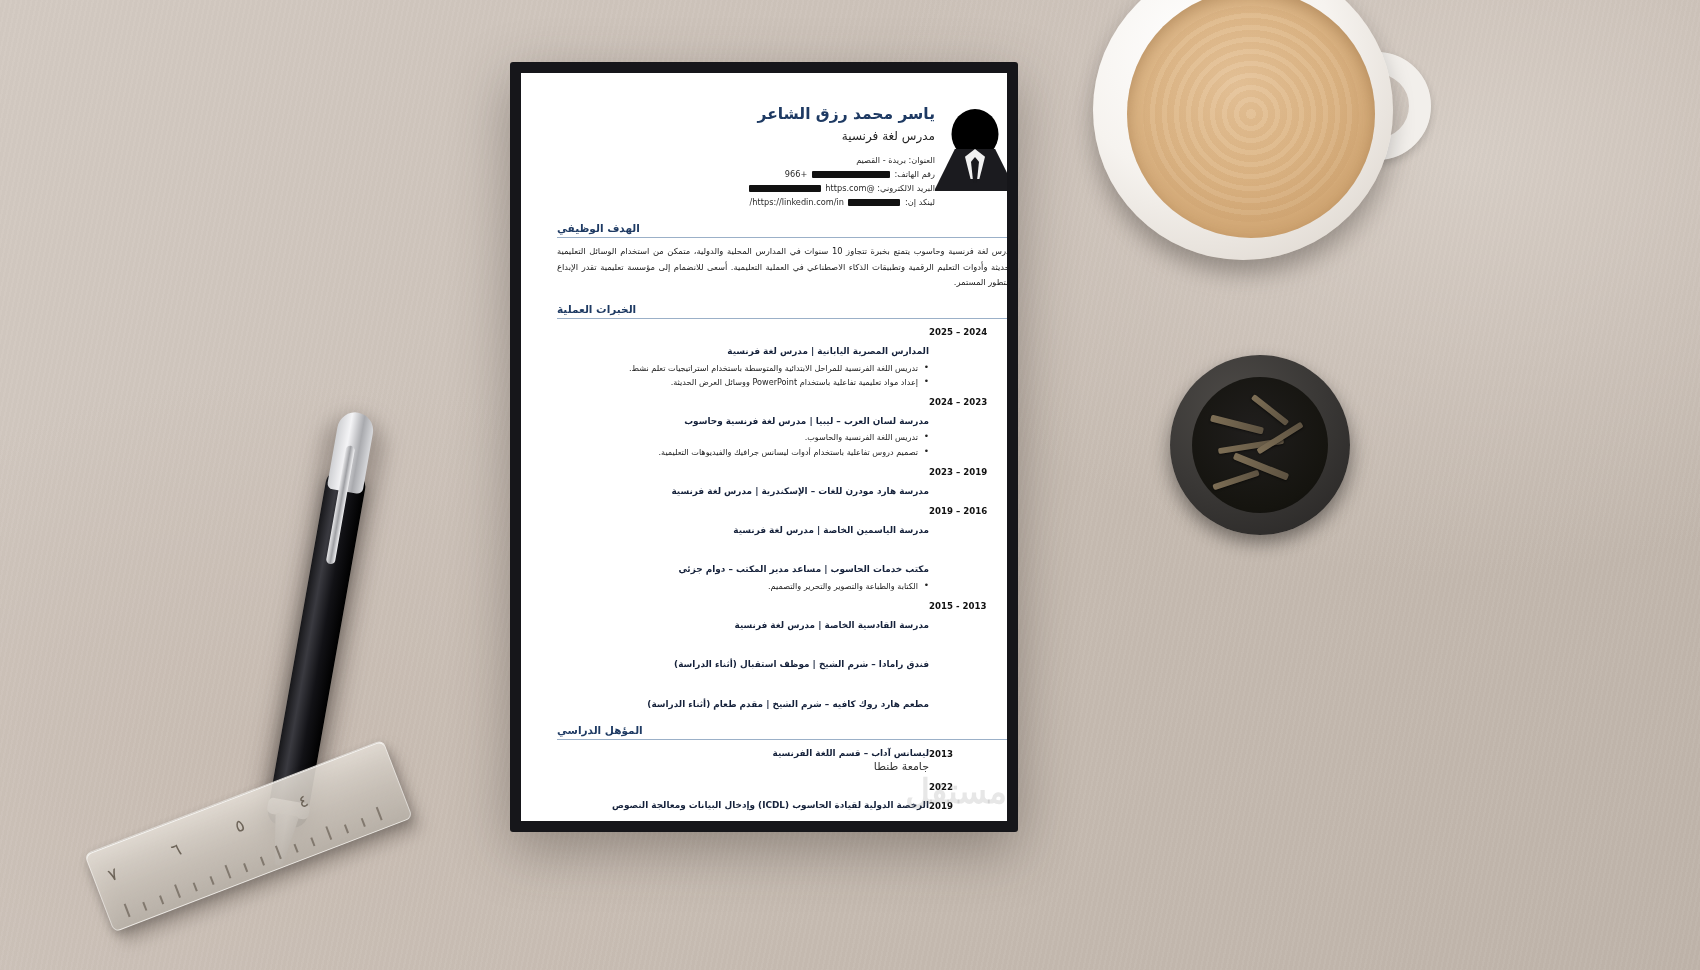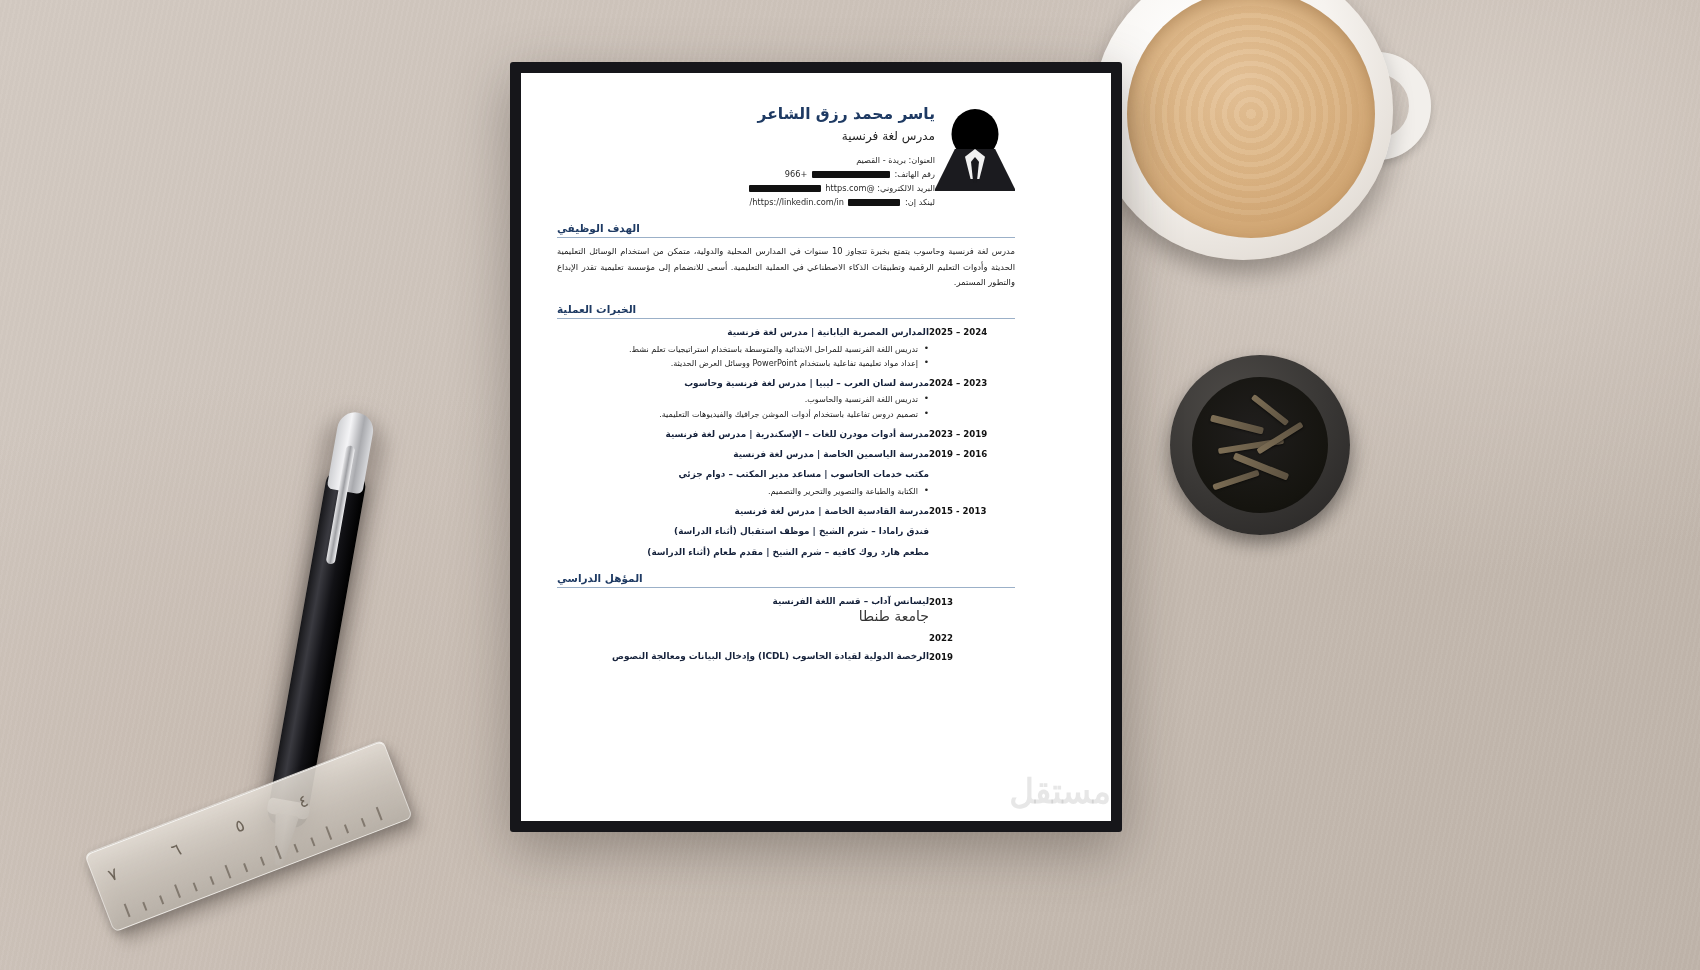--- a/index.html
+++ b/index.html
@@ -114,21 +114,21 @@
     position:absolute; left:0; top:0; width:320px; height:84px; border-radius:7px;
     background:linear-gradient(180deg, rgba(225,219,211,0.9) 0%, rgba(204,197,188,0.86) 55%, rgba(186,179,170,0.9) 100%);
     border:1px solid rgba(255,255,255,0.45);
     box-shadow:0 4px 10px rgba(0,0,0,0.2), inset 0 1px 0 rgba(255,255,255,0.7);
   }
   .tick{ position:absolute; bottom:8px; width:2px; background:#6d6459; opacity:.75; }
   .rnum{ position:absolute; top:18px; font-size:17px; color:#6d6459; font-family:"DejaVu Sans", sans-serif; }
 
   
   .paper-wrap{
-    position:absolute; left:510px; top:62px; width:612px; height:770px;
+    position:absolute; left:510px; top:62px; width:508px; height:770px;
     filter:drop-shadow(0 18px 28px rgba(40,32,26,0.35));
   }
   .paper-frame{
     position:absolute; inset:0;
     background:#16161a;
     border-radius:3px;
   }
   .paper{
     position:absolute; left:11px; top:11px; right:11px; bottom:11px;
     background:#ffffff;
@@ -164,30 +164,30 @@
 
   
   .sec{ margin-top:13px; }
   .sec-title{ font-size:10.5px; font-weight:bold; color:#1e3a63; text-align:left; margin-bottom:3px; }
   .sec-rule{ height:1px; background:#9bb0c8; margin-bottom:6px; }
   .obj-text{ font-size:8.4px; line-height:1.82; text-align:justify; direction:rtl; color:#222; }
 
   .exp-row{ display:flex; flex-direction:row; align-items:flex-start; margin-top:7px; }
   .exp-date{ width:86px; flex:0 0 86px; font-size:8.6px; font-weight:bold; color:#111; text-align:left; direction:ltr; padding-top:1px; }
   .exp-main{ flex:1; text-align:right; }
-  .exp-title{ font-size:8.9px; font-weight:bold; color:#15213a; line-height:1.5; }
+  .exp-title{ font-size:8.9px; font-weight:bold; color:#15213a; line-height:1.5;margin-top:19px; }
   .bullets{ list-style:none; margin:2px 0 0 0; padding:0; }
   .bullets li{ font-size:8.1px; line-height:1.75; color:#222; text-align:right; position:relative; padding-right:11px; }
   .bullets li:before{ content:"•"; position:absolute; right:0; top:-1px; color:#222; font-size:9px; }
 
   .edu-row{ display:flex; flex-direction:row; align-items:flex-start; margin-top:8px; }
   .edu-date{ width:86px; flex:0 0 86px; font-size:8.6px; font-weight:bold; color:#111; text-align:left; direction:ltr; padding-top:1px; }
   .edu-main{ flex:1; text-align:right; }
   .edu-title{ font-size:8.9px; font-weight:bold; color:#15213a; }
-  .edu-sub{ font-size:14px; color:#333; margin-top:2px; }
+  .edu-sub{ font-size:11px; color:#333; margin-top:2px; }
 
   
   .watermark{
     position:absolute; left:0; right:0; bottom:10px; text-align:right;
     font-size:34px; font-weight:bold; color:rgba(120,120,120,0.18);
     font-family:Liberation Serif, serif; letter-spacing:1px; pointer-events:none;
   }
 </style>
 </head>
 <body>
@@ -312,29 +312,29 @@
             </ul>
           </div>
         </div>
 
         <div class="exp-row">
           <div class="exp-date">2024 – 2023</div>
           <div class="exp-main">
             <div class="exp-title">مدرسة لسان العرب – ليبيا | مدرس لغة فرنسية وحاسوب</div>
             <ul class="bullets">
               <li>تدريس اللغة الفرنسية والحاسوب.</li>
-              <li>تصميم دروس تفاعلية باستخدام أدوات الموشن جرافيك والفيديوهات التعليمية.</li>
+              <li>تصميم دروس تفاعلية باستخدام أدوات ليسانس جرافيك والفيديوهات التعليمية.</li>
             </ul>
           </div>
         </div>
 
         <div class="exp-row">
           <div class="exp-date">2023 – 2019</div>
           <div class="exp-main">
-            <div class="exp-title">مدرسة أدوات مودرن للغات – الإسكندرية | مدرس لغة فرنسية</div>
+            <div class="exp-title">مدرسة هارد مودرن للغات – الإسكندرية | مدرس لغة فرنسية</div>
           </div>
         </div>
 
         <div class="exp-row">
           <div class="exp-date">2019 – 2016</div>
           <div class="exp-main">
             <div class="exp-title">مدرسة الياسمين الخاصة | مدرس لغة فرنسية</div>
           </div>
         </div>
 

